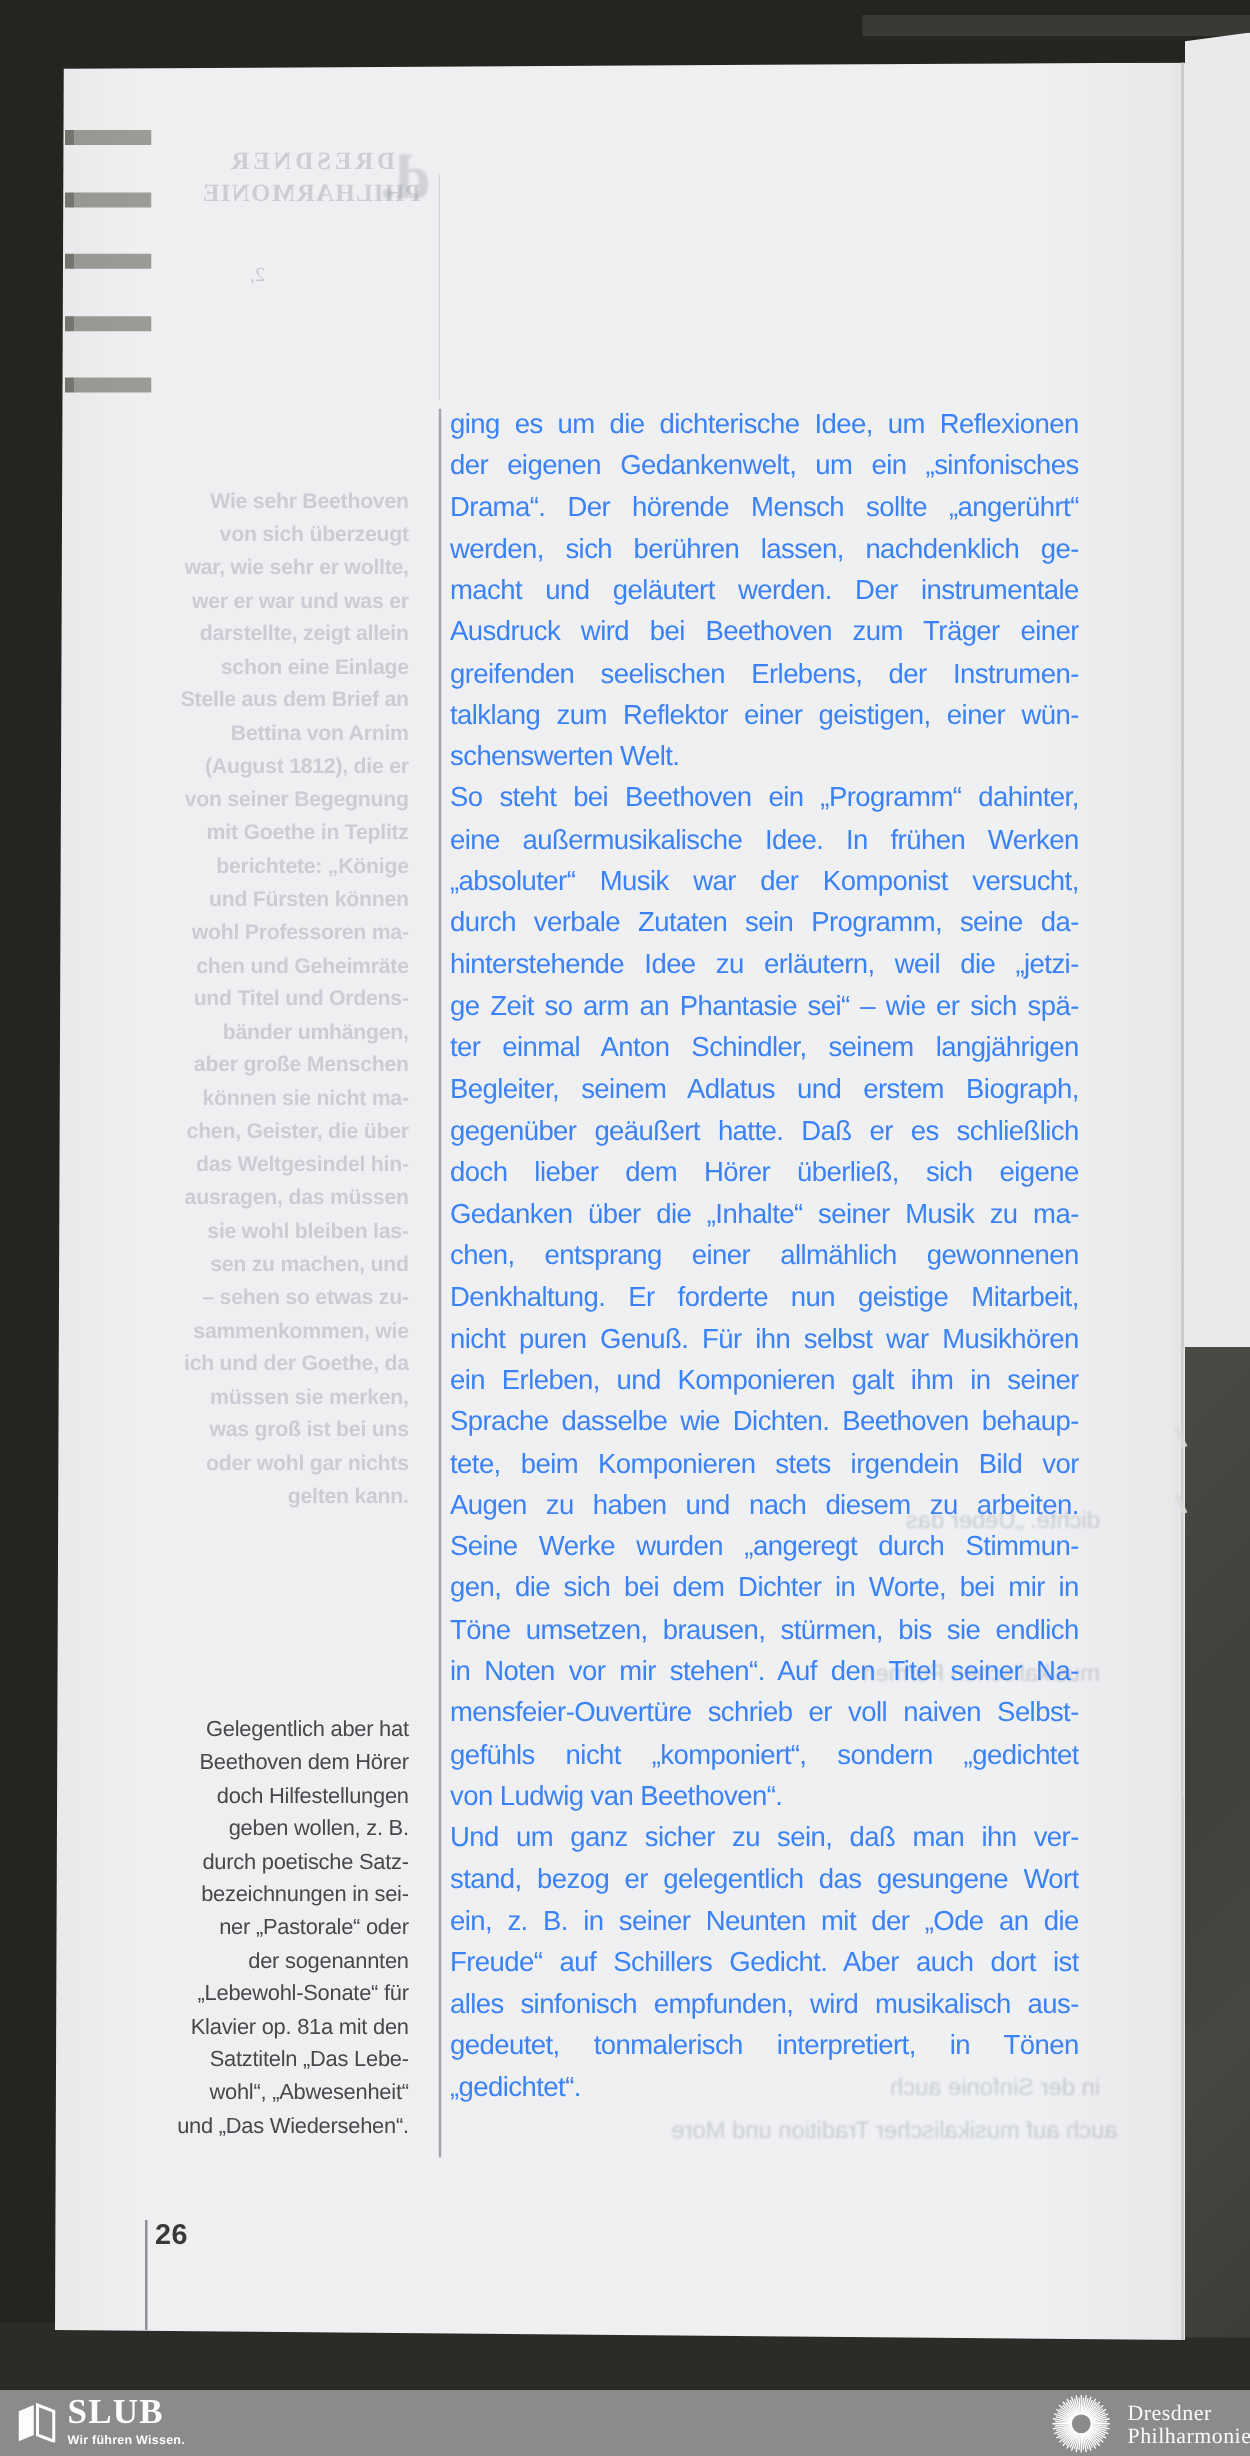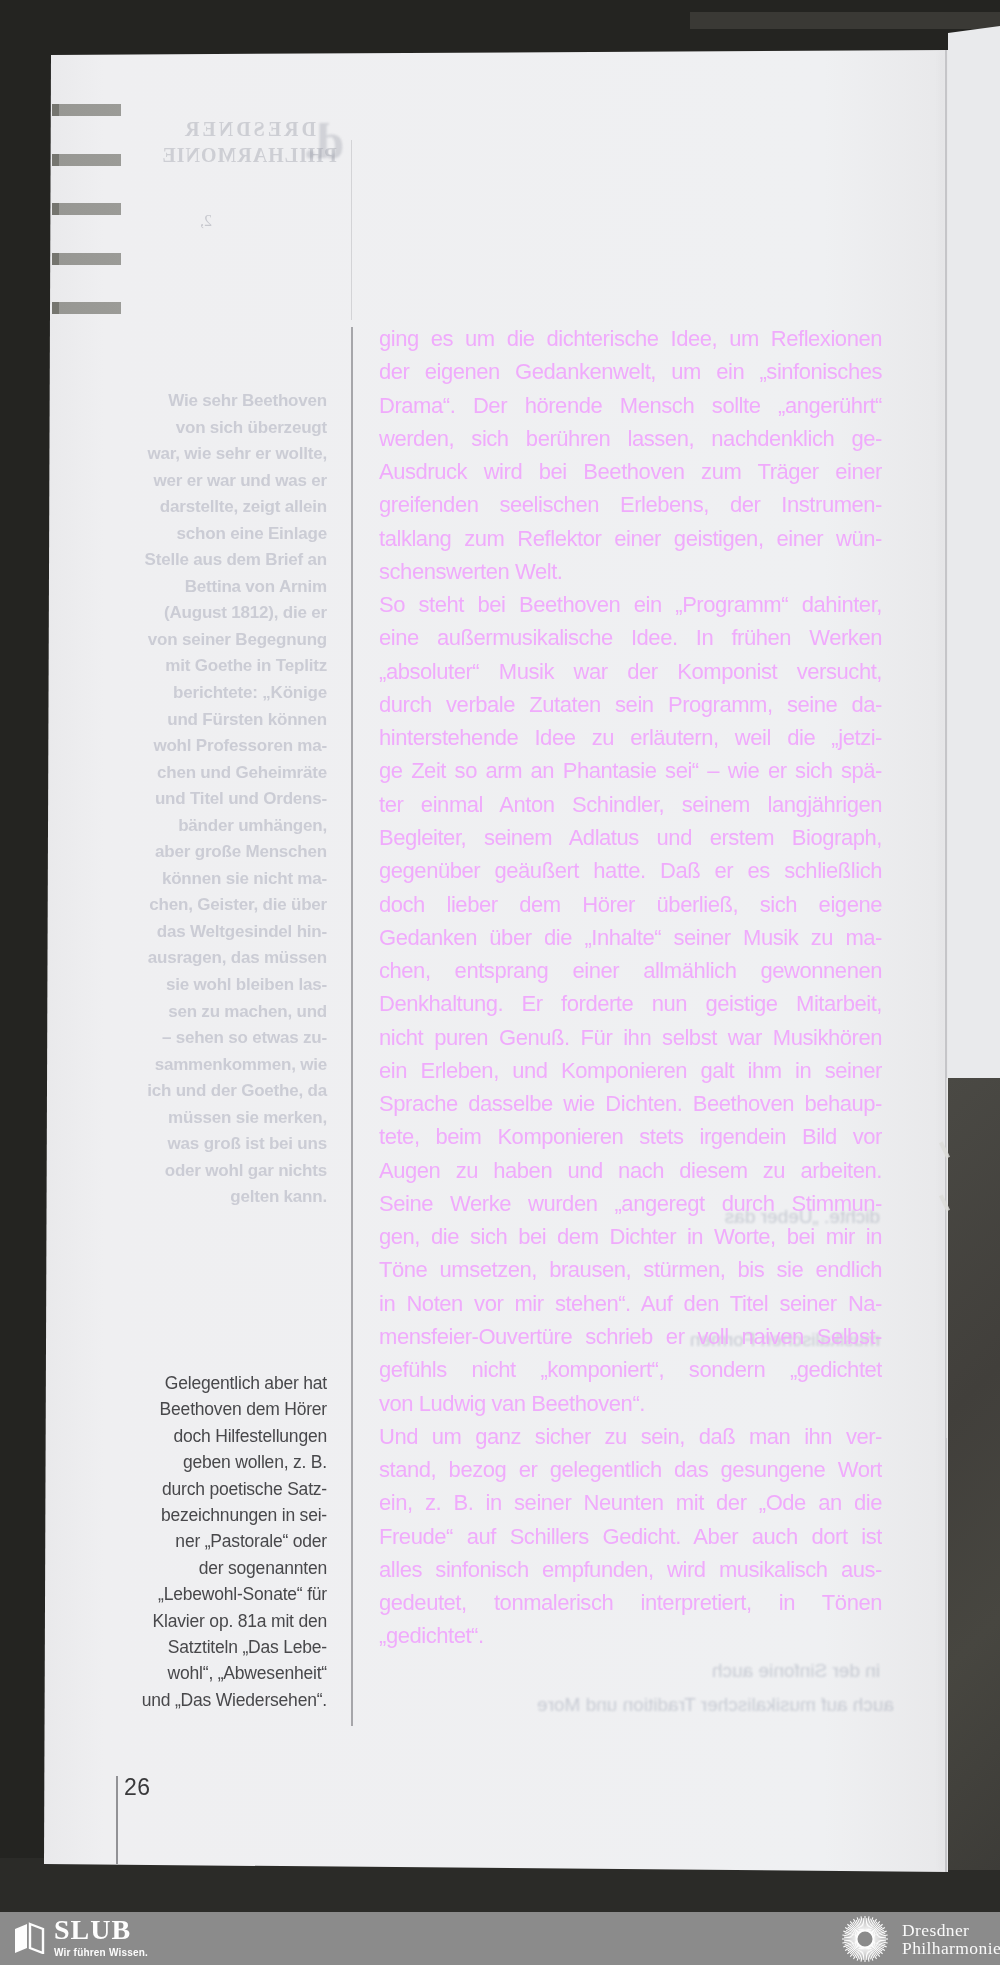--- a/index.html
+++ b/index.html
@@ -43,28 +43,28 @@
                color:rgba(140,143,156,.30);filter:blur(1px);}
   .ghost-pagemark{position:absolute;left:200px;top:212px;z-index:4;transform:scaleX(-1);
                font-size:16px;color:rgba(140,143,156,.40);filter:blur(.5px);font-family:"Liberation Serif",serif;}
   .ghost-col{position:absolute;left:100px;top:388px;width:227px;z-index:4;
              text-align:right;color:rgba(134,138,158,.34);filter:blur(.55px);}
   .ghost-col .gline{font-size:17px;line-height:26.55px;height:26.55px;letter-spacing:-.2px;white-space:nowrap;font-weight:bold;}
   .ghost-frag{position:absolute;z-index:4;transform:scaleX(-1);font-size:19px;
               color:rgba(118,128,150,.32);filter:blur(.9px);white-space:nowrap;overflow:hidden;}
 
   
-  .main-col{position:absolute;left:379px;top:322px;width:503px;z-index:6;color:#f0abfc;}
+  .main-col{position:absolute;left:360px;top:322px;width:503px;z-index:6;color:#3b82f6;}
   .tline{font-size:22px;line-height:33.28px;height:33.28px;letter-spacing:-.45px;
          text-align:justify;text-align-last:justify;overflow:hidden;white-space:normal;}
   .tline.end{text-align-last:left;}
   .margin-note{position:absolute;left:107px;top:1370px;width:220px;z-index:6;
                text-align:right;color:#48484b;}
   .margin-note .mline{font-size:17.5px;line-height:26.4px;height:26.4px;letter-spacing:-.2px;white-space:nowrap;}
-  .page-number{position:absolute;left:124px;top:1774px;z-index:6;font-size:23px;font-weight:normal;
+  .page-number{position:absolute;left:124px;top:1774px;z-index:6;font-size:23px;font-weight:bold;
                color:#39393b;letter-spacing:.5px;}
 
   
   .footer-bar{position:absolute;left:0;top:1912px;width:1000px;height:53px;background:#8b8b8b;z-index:10;}
   .slub{position:absolute;left:13px;top:4px;display:flex;align-items:center;}
   .slub-book{width:32px;height:32px;margin-right:9px;margin-top:2px;}
   .slub-text .slub-name{font-family:"Liberation Serif",serif;font-weight:bold;font-size:28px;
                         line-height:28px;color:#fdfdfd;letter-spacing:1px;}
   .slub-text .slub-tagline{font-size:10px;font-weight:bold;color:#fdfdfd;margin-top:3px;letter-spacing:.2px;}
   .dp{position:absolute;left:840px;top:2px;display:flex;align-items:center;}
@@ -142,20 +142,21 @@
       <div class="ghost-frag" style="left: 645px; top: 1329px; width: 235px;">musikalischen Formen</div>
       <div class="ghost-frag" style="left: 692px; top: 1660px; width: 188px;">in der Sinfonie auch</div>
       <div class="ghost-frag" style="left: 482px; top: 1694px; width: 412px;">auch auf musikalischer Tradition und More</div>
     </div>
 
   <div class="main-col" id="main-col">
       <div class="tline">ging es um die dichterische Idee, um Reflexionen</div>
       <div class="tline">der eigenen Gedankenwelt, um ein „sinfonisches</div>
       <div class="tline">Drama“. Der hörende Mensch sollte „angerührt“</div>
       <div class="tline">werden, sich berühren lassen, nachdenklich ge-</div>
+      <div class="tline">macht und geläutert werden. Der instrumentale</div>
       <div class="tline">Ausdruck wird bei Beethoven zum Träger einer</div>
       <div class="tline">greifenden seelischen Erlebens, der Instrumen-</div>
       <div class="tline">talklang zum Reflektor einer geistigen, einer wün-</div>
       <div class="tline end">schenswerten Welt.</div>
       <div class="tline">So steht bei Beethoven ein „Programm“ dahinter,</div>
       <div class="tline">eine außermusikalische Idee. In frühen Werken</div>
       <div class="tline">„absoluter“ Musik war der Komponist versucht,</div>
       <div class="tline">durch verbale Zutaten sein Programm, seine da-</div>
       <div class="tline">hinterstehende Idee zu erläutern, weil die „jetzi-</div>
       <div class="tline">ge Zeit so arm an Phantasie sei“ – wie er sich spä-</div>

